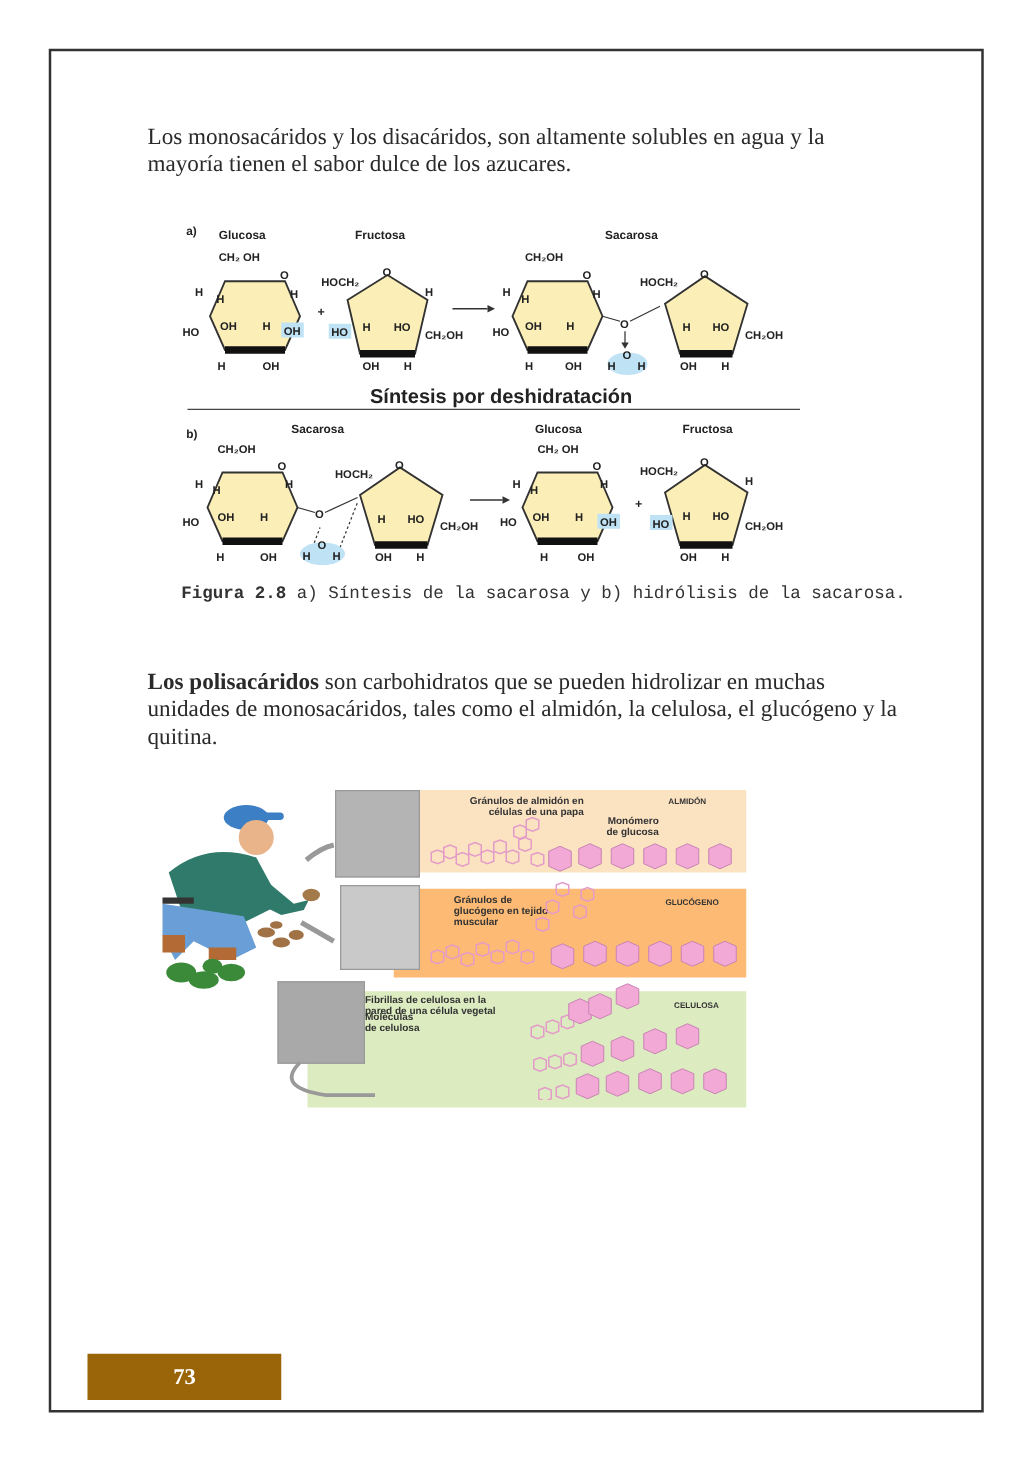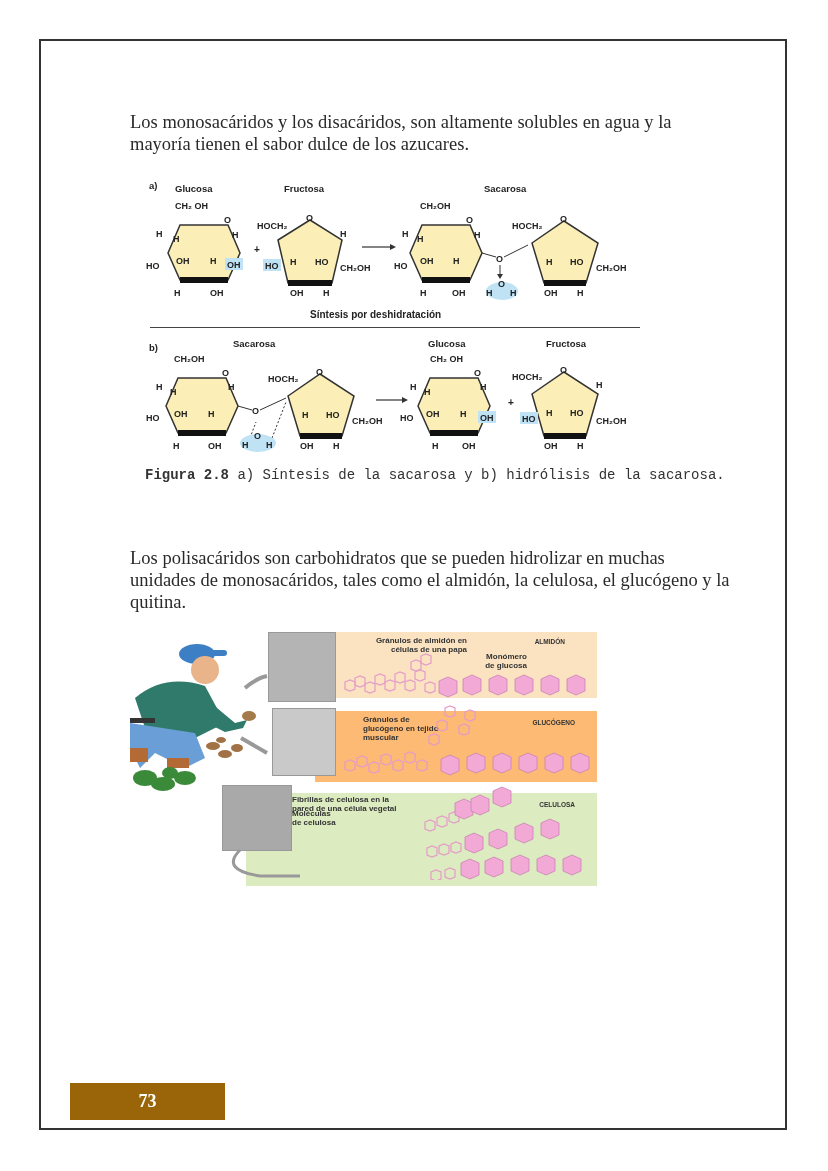--- a/index.html
+++ b/index.html
@@ -1,19 +1,19 @@
 <!DOCTYPE html>
 <html><head>
 <meta charset="utf-8">
 <style>
   html,body{margin:0;padding:0;background:#fff;}
   body{width:828px;height:1171px;position:relative;overflow:hidden;font-family:"Liberation Serif",serif;color:#222;}
   .page-border{position:absolute;left:39px;top:39px;width:748px;height:1091px;border:2px solid #333;box-sizing:border-box;}
-  .para{position:absolute;left:118px;width:600px;font-size:18.5px;line-height:22px;color:#2a2a2a;margin:12px;}
-  .para b{font-weight:normal;}
+  .para{position:absolute;left:118px;width:600px;font-size:18.5px;line-height:22px;color:#2a2a2a;margin:0;}
+  .para b{font-weight:bold;}
   .fig{position:absolute;font-family:"Liberation Sans",sans-serif;}
   .lbl{position:absolute;font-family:"Liberation Sans",sans-serif;font-weight:bold;font-size:9.5px;color:#222;white-space:nowrap;}
   .caption{position:absolute;left:145px;top:467px;font-family:Liberation Mono, monospace;font-size:14px;color:#333;}
   .caption b{font-weight:bold;}
   .divider{position:absolute;left:150px;top:327px;width:490px;height:1px;background:#444;}
   .page-num{position:absolute;left:70px;top:1083px;width:155px;height:37px;background:#9a6408;color:#fff;font-family:"Liberation Serif",serif;font-weight:bold;font-size:18px;display:flex;align-items:center;justify-content:center;}
   .band{position:absolute;}
   .band-label{position:absolute;font-family:"Liberation Sans",sans-serif;font-weight:bold;font-size:6.5px;color:#333;}
   .micro{position:absolute;background:#bbb;border:1px solid #999;}
   .plabel{position:absolute;font-family:"Liberation Sans",sans-serif;font-weight:bold;font-size:8px;line-height:9px;color:#333;}
@@ -24,21 +24,21 @@
 <div class="page-border"></div>
 
 <p class="para" style="top:99px;">Los monosacáridos y los disacáridos, son altamente solubles en agua y la mayoría tienen el sabor dulce de los azucares.</p>
 
 <div>
 
   <span class="lbl" style="left:149px;top:180px;">a)</span>
   <span class="lbl" style="left:175px;top:183px;">Glucosa</span>
   <span class="lbl" style="left:284px;top:183px;">Fructosa</span>
   <span class="lbl" style="left:484px;top:183px;">Sacarosa</span>
-  <span class="lbl" style="left:310px;top:309px;font-size:10px;">Síntesis por deshidratación</span>
+  <span class="lbl" style="left:296px;top:309px;font-size:16px;">Síntesis por deshidratación</span>
 
   <svg class="fig" style="left:140px;top:195px;" width="520" height="115" viewBox="0 0 520 115">
     <g font-family="Liberation Sans, sans-serif" font-weight="bold" font-size="9" fill="#222">
 
       <polygon points="40,30 88,30 100,58 88,85 40,85 28,58" fill="#fbeeb6" stroke="#333" stroke-width="1.5"></polygon>
       <line x1="40" y1="85" x2="88" y2="85" stroke="#111" stroke-width="6"></line>
       <text x="35" y="14">CH₂ OH</text>
         <text x="84" y="28">O</text>
       <text x="16" y="42">H</text>
         <text x="33" y="47">H</text>

